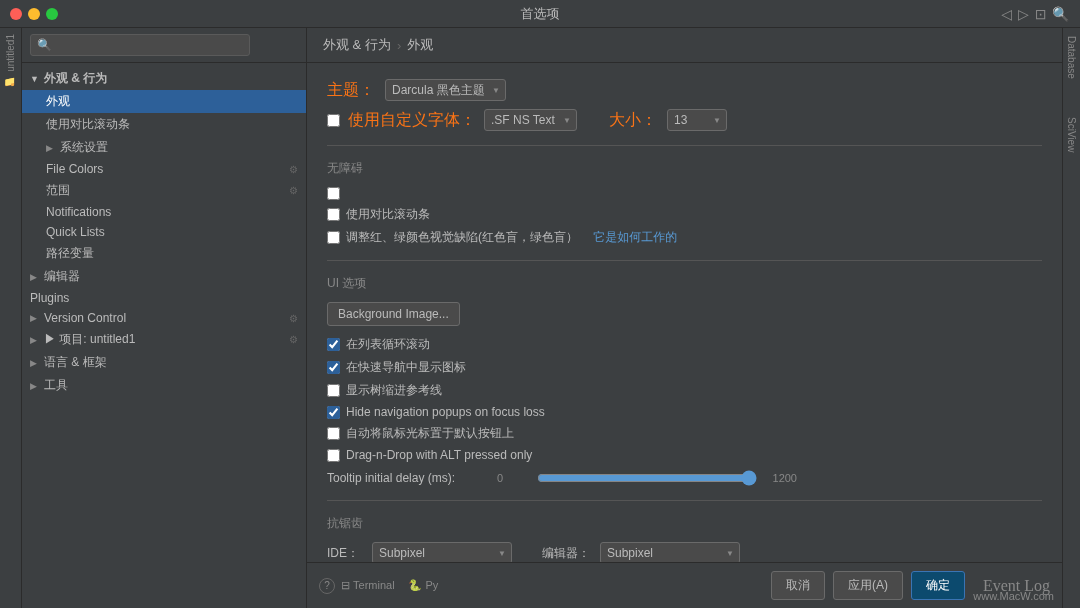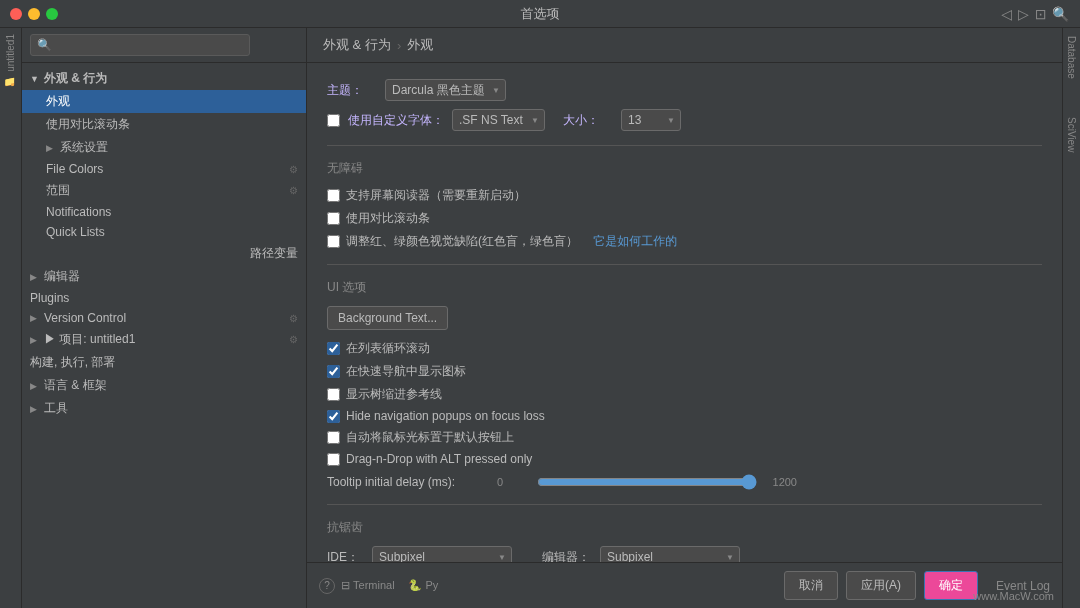--- a/index.html
+++ b/index.html
@@ -152,22 +152,22 @@
     }
 
     
     .form-row {
       display: flex;
       align-items: center;
       margin-bottom: 8px;
       gap: 8px;
     }
     .form-label {
-      color: #c4b5fd;
-      font-size: 12px;
+      color: #f97316;
+      font-size: 16px;
       min-width: 50px;
     }
     .select-wrapper {
       position: relative;
       display: inline-block;
     }
     .select-wrapper::after {
       content: '▼';
       position: absolute;
       right: 6px;
@@ -277,21 +277,21 @@
     .bottom-btn {
       background: #4a4a4a;
       border: 1px solid #6a6a6a;
       border-radius: 3px;
       color: #bbbbbb;
       font-size: 12px;
       padding: 5px 14px;
       cursor: pointer;
     }
     .bottom-btn.primary {
-      background: #ec4899;
+      background: #0c4a6e;
       border-color: #3a74b3;
       color: #fff;
     }
     .bottom-bar-left {
       display: flex;
       align-items: center;
       gap: 6px;
       flex: 1;
     }
 
@@ -426,21 +426,21 @@
       </div>
 
       <div class="tree-item" style="padding-left: 24px;">
         <span class="tree-label">Notifications</span>
       </div>
 
       <div class="tree-item" style="padding-left: 24px;">
         <span class="tree-label">Quick Lists</span>
       </div>
 
-      <div class="tree-item" style="padding-left: 24px; text-align: right;">
+      <div class="tree-item" style="padding-left: 24px;">
         <span class="tree-label">路径变量</span>
       </div>
 
 
       <div class="tree-item" style="padding-left: 8px;">
         <span class="arrow">▶</span>
         <span class="tree-label">编辑器</span>
       </div>
 
       <div class="tree-item" style="padding-left: 8px;">
@@ -452,23 +452,20 @@
         <span class="tree-label">Version Control</span>
         <span class="tree-icon-right">⚙</span>
       </div>
 
       <div class="tree-item" style="padding-left: 8px;">
         <span class="arrow">▶</span>
         <span class="tree-label">▶ 项目: untitled1</span>
         <span class="tree-icon-right">⚙</span>
       </div>
 
-      <div class="tree-item" style="padding-left: 8px;">
-        <span class="tree-label">构建, 执行, 部署</span>
-      </div>
 
       <div class="tree-item" style="padding-left: 8px;">
         <span class="arrow">▶</span>
         <span class="tree-label">语言 &amp; 框架</span>
       </div>
 
       <div class="tree-item" style="padding-left: 8px;">
         <span class="arrow">▶</span>
         <span class="tree-label">工具</span>
       </div>
@@ -499,54 +496,53 @@
 
       
       <div class="form-row">
         <input type="checkbox" style="">
         <span class="form-label" style="min-width:auto;">使用自定义字体：</span>
         <div class="select-wrapper">
           <select>
             <option>.SF NS Text</option>
           </select>
         </div>
-        <span class="form-label" style="margin-left:10px;">大小：</span>
+        <span class="form-label" style="margin-left:24px;">大小：</span>
         <div class="select-wrapper">
           <select style="min-width:60px;">
             <option>13</option>
             <option>11</option>
             <option>12</option>
             <option>14</option>
           </select>
         </div>
       </div>
 
       <hr class="section-divider">
 
       
       <div class="section-title">无障碍</div>
       <div class="checkbox-row">
         <input type="checkbox" style="">
-        <span>支持屏幕阅读器（需要重新启动）</span>
       </div>
       <div class="checkbox-row">
         <input type="checkbox" style="">
         <span>使用对比滚动条</span>
       </div>
       <div class="checkbox-row">
         <input type="checkbox" style="">
         <span>调整红、绿颜色视觉缺陷(红色盲，绿色盲）</span>
         &nbsp;<span class="link-text">它是如何工作的</span>
       </div>
 
       <hr class="section-divider">
 
       
       <div class="section-title">UI 选项</div>
-      <button class="bg-btn">Background Text...</button>
+      <button class="bg-btn">Background Image...</button>
 
       <div class="checkbox-row">
         <input type="checkbox" checked="" style="">
         <span>在列表循环滚动</span>
       </div>
       <div class="checkbox-row">
         <input type="checkbox" checked="" style="">
         <span>在快速导航中显示图标</span>
       </div>
       <div class="checkbox-row">
@@ -606,21 +602,21 @@
 
     <div class="bottom-bar">
       <div class="bottom-bar-left">
         <div class="help-icon">?</div>
         <span style="font-size:11px; color:#888; cursor:pointer;">⊟ <span>Terminal</span></span>
         <span style="font-size:11px; color:#888; cursor:pointer; margin-left:8px;">🐍 <span>Py</span></span>
       </div>
       <button class="bottom-btn">取消</button>
       <button class="bottom-btn">应用(A)</button>
       <button class="bottom-btn primary">确定</button>
-      <span style="font-size:12px; color:#888; cursor:pointer; margin-left:10px;">Event Log</span>
+      <span style="font-size:16px; color:#888; cursor:pointer; margin-left:10px;font-family:Liberation Serif, serif;">Event Log</span>
     </div>
   </div>
 
   <div class="right-panels">
     <div class="right-panel-tab">Database</div>
     <div class="right-panel-tab" style="margin-top:20px;">SciView</div>
   </div>
 </div>
 
 <div class="watermark">www.MacW.com</div>

